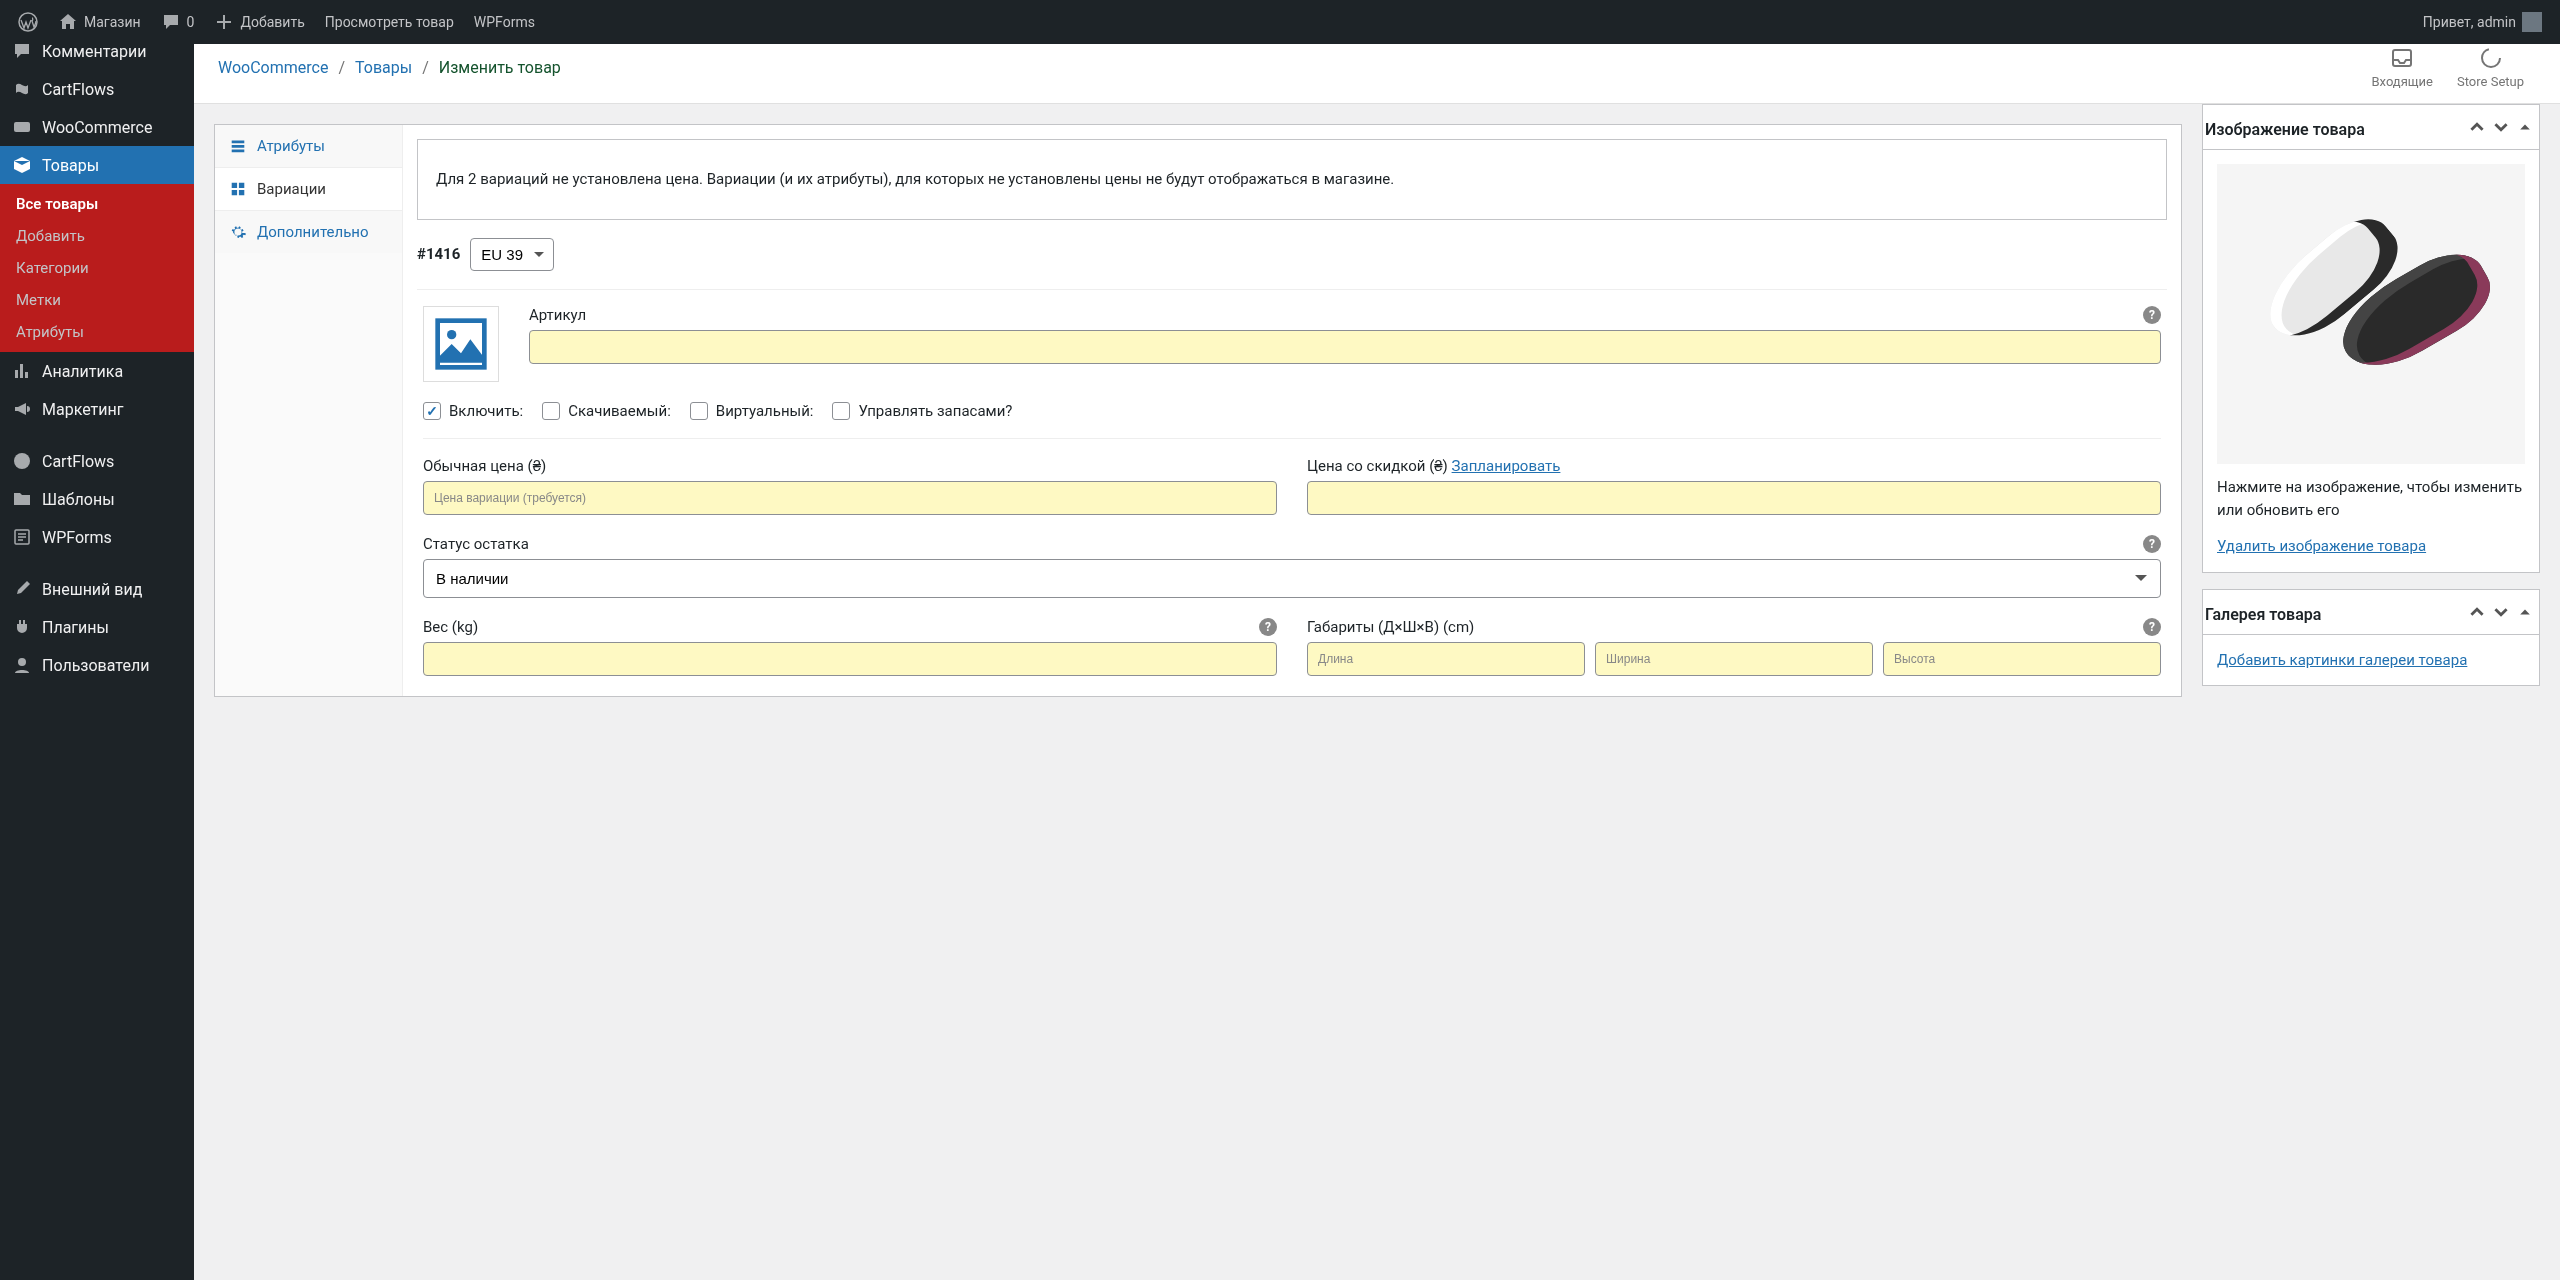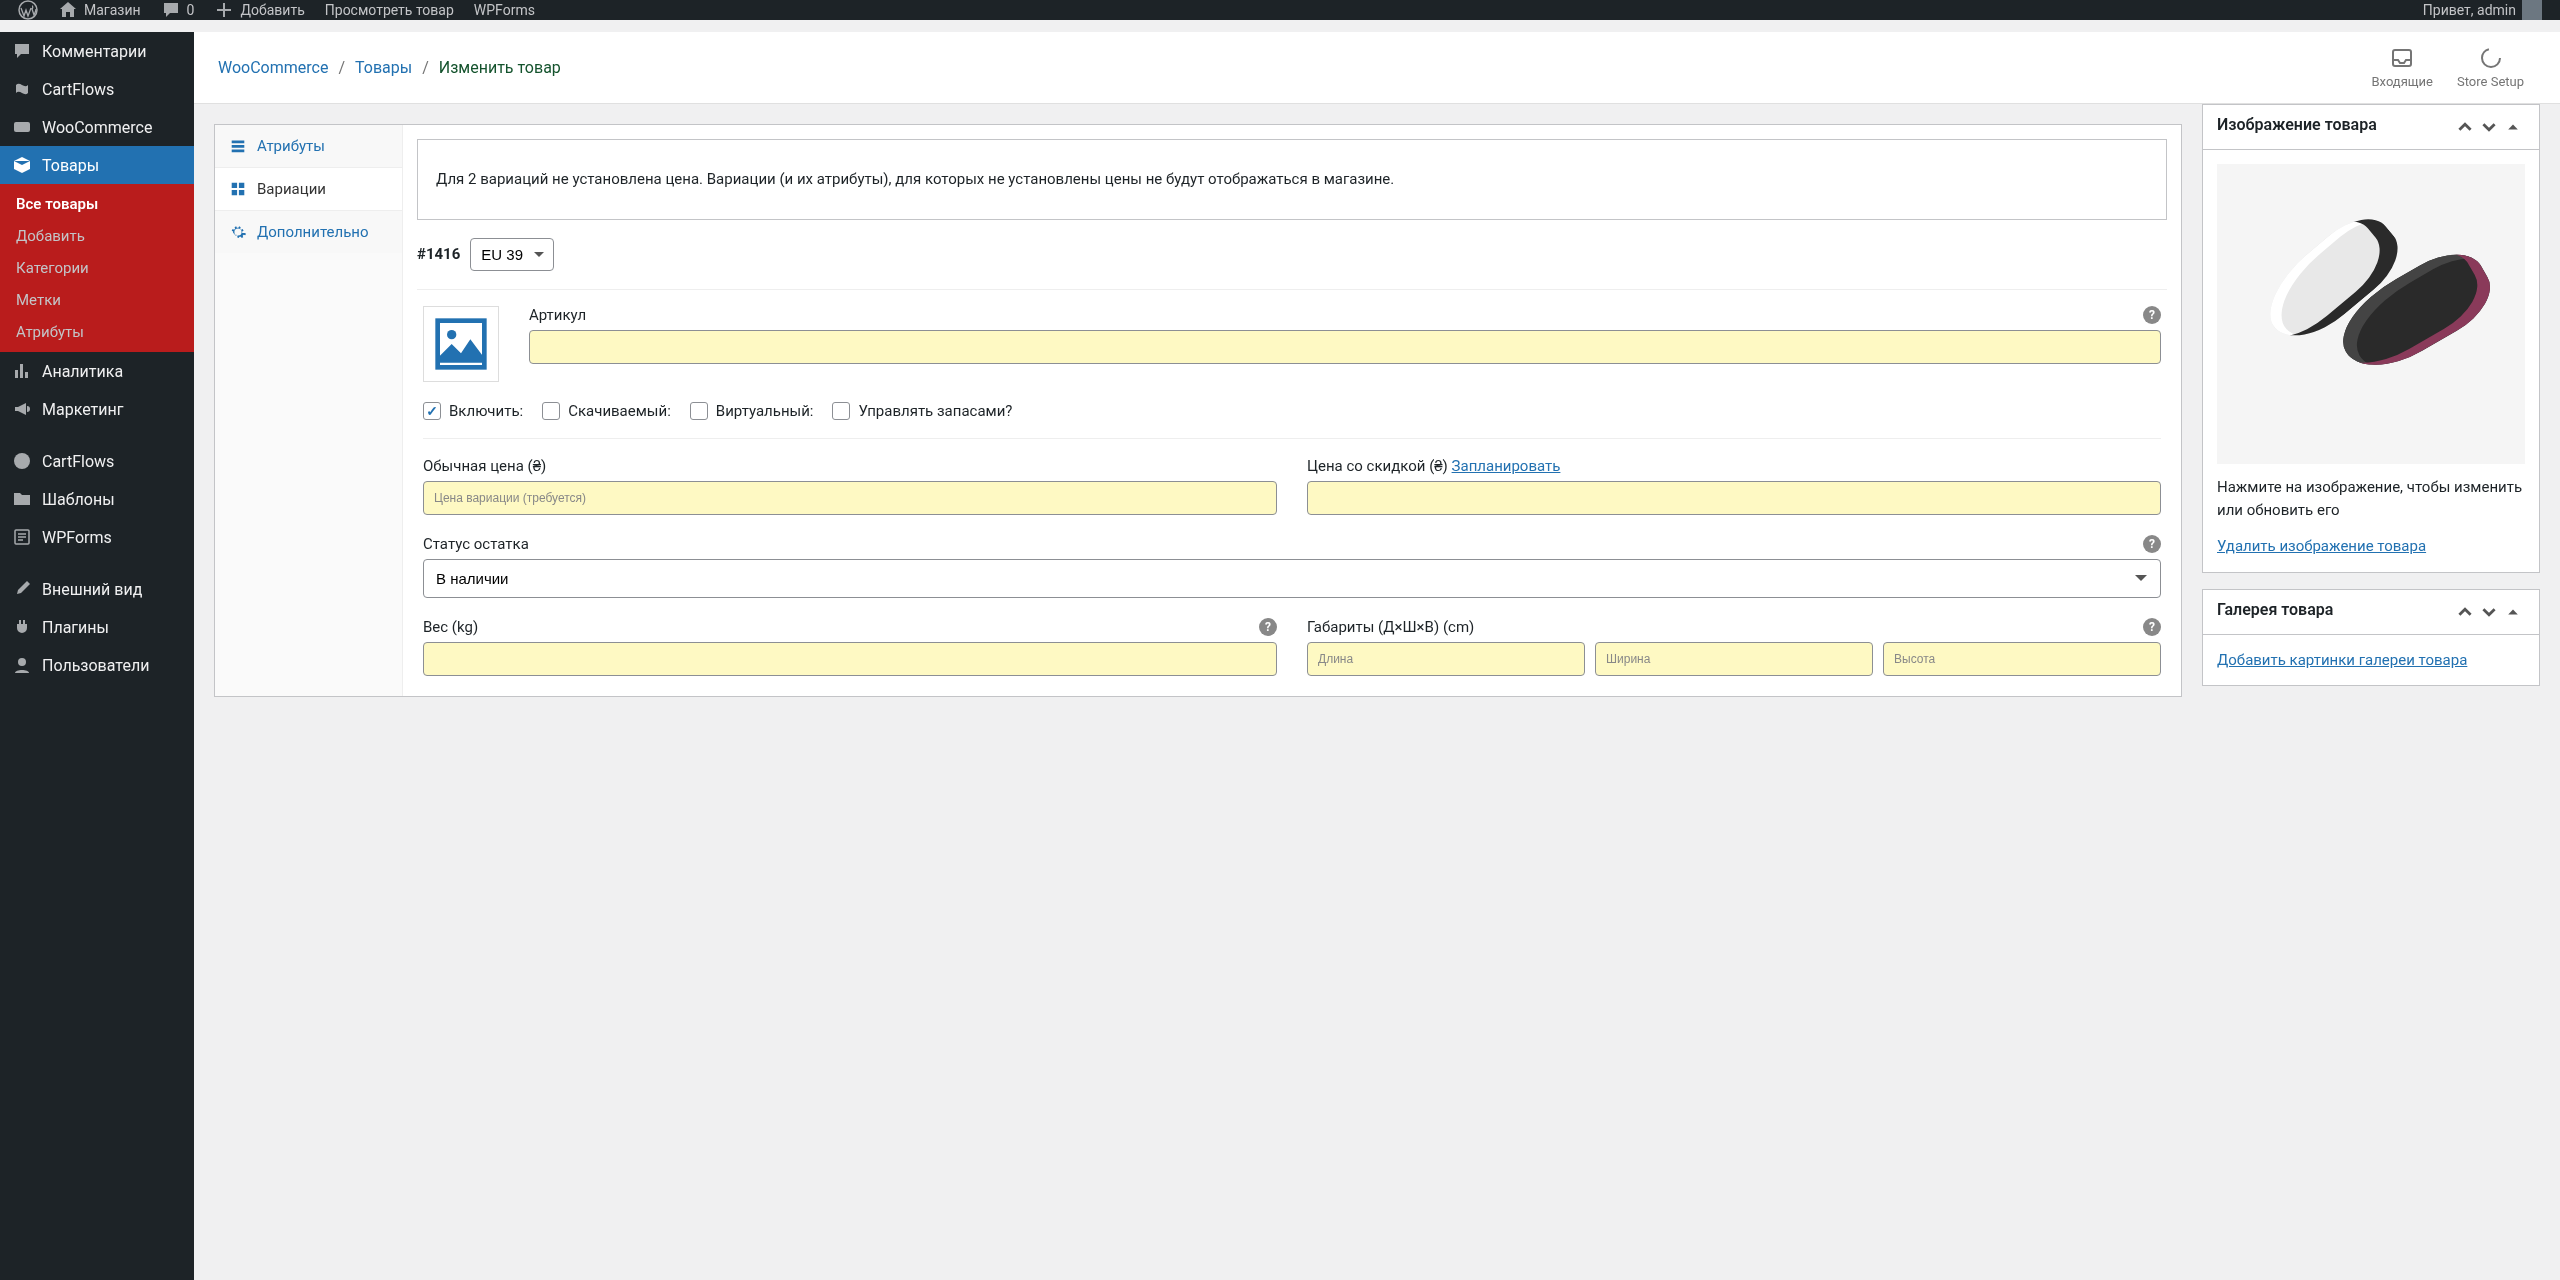--- a/index.html
+++ b/index.html
@@ -1,20 +1,20 @@
 <!DOCTYPE html>
 <html><head>
 <meta charset="utf-8">
 <style>
 * { box-sizing: border-box; margin: 0; padding: 0; }
 body { font-family: -apple-system, BlinkMacSystemFont, "Segoe UI", Roboto, sans-serif; font-size: 13px; color: #1d2327; background: #f0f0f1; }
 a { color: #2271b1; text-decoration: underline; cursor: pointer; }
 
 
-.adminbar { position: fixed; top: 0; left: 0; right: 0; height: 20px; background: #1d2327; color: #c3c4c7; display: flex; align-items: center; padding: 0 8px; z-index: 100; font-size: 14px; }
+.adminbar { position: fixed; top: 0; left: 0; right: 0; height: 44px; background: #1d2327; color: #c3c4c7; display: flex; align-items: center; padding: 0 8px; z-index: 100; font-size: 14px; }
 .adminbar .ab-item { display: flex; align-items: center; gap: 6px; padding: 0 10px; height: 32px; cursor: pointer; }
 .adminbar .spacer { flex: 1; }
 .adminbar svg { width: 20px; height: 20px; fill: #a7aaad; }
 .adminbar .avatar { width: 20px; height: 20px; background: #6c7781; }
 
 
 .adminmenu { position: fixed; top: 32px; left: 0; bottom: 0; width: 194px; background: #1d2327; color: #f0f0f1; overflow-y: auto; z-index: 50; }
 .adminmenu .menu-item { display: flex; align-items: center; gap: 10px; padding: 9px 12px; color: #f0f0f1; cursor: pointer; font-size: 16px; }
 .adminmenu .menu-item.current { background: #2271b1; color: #fff; position: relative; }
 .adminmenu .menu-item.current::after { content: ""; position: absolute; right: -8px; top: 50%; margin-top: -8px; border: 8px solid transparent; border-right-color: #f0f0f1; }
@@ -75,21 +75,21 @@
 .wide-select-wrap { position: relative; width: 100%; }
 .wide-select { width: 100%; border: 1px solid #8c8f94; border-radius: 4px; padding: 10px 34px 10px 12px; font-size: 15px; background: #fff; appearance: none; cursor: pointer; }
 .wide-select-wrap::after { content: ""; position: absolute; right: 14px; top: 50%; margin-top: -3px; border: 6px solid transparent; border-top-color: #555; pointer-events: none; }
 
 .dim-row { display: flex; gap: 10px; }
 .dim-row .input { flex: 1; }
 
 
 .sidebar { width: 338px; display: flex; flex-direction: column; gap: 16px; margin-top:-20px; }
 .metabox { background: #fff; border: 1px solid #c3c4c7; }
-.metabox-head { display: flex; align-items: flex-start; padding: 10px 14px; border-bottom: 1px solid #c3c4c7; }
+.metabox-head { display: flex; align-items: flex-end; padding: 10px 2px; border-bottom: 1px solid #c3c4c7; }
 .metabox-head h2 { font-size: 16px; font-weight: 600; flex: 1; }
 .metabox-head .mb-btn { width: 24px; height: 24px; display: flex; align-items: center; justify-content: center; cursor: pointer; color: #555; }
 .metabox-body { padding: 14px; font-size: 15px; line-height:1.5; }
 .product-image { width: 100%; height: 300px; background: #f5f5f5; display: flex; align-items: center; justify-content: center; cursor: pointer; margin-bottom: 12px; position:relative; overflow:hidden;}
 .shoe1{position:absolute;width:150px;height:70px;background:#e8e8e8;border-radius:60% 40% 40% 50%/60% 50% 50% 60%;transform:rotate(-40deg);left:40px;top:80px;box-shadow:inset -15px -10px 0 #2a2a2a, inset 8px 8px 0 #fff;}
 .shoe2{position:absolute;width:160px;height:75px;background:#2a2a2a;border-radius:60% 40% 40% 50%/60% 50% 50% 60%;transform:rotate(-30deg);right:30px;top:110px;box-shadow:inset -10px -8px 0 #8a3a5a, inset 10px 10px 0 #444;}
 </style>
 </head>
 <body>
 

